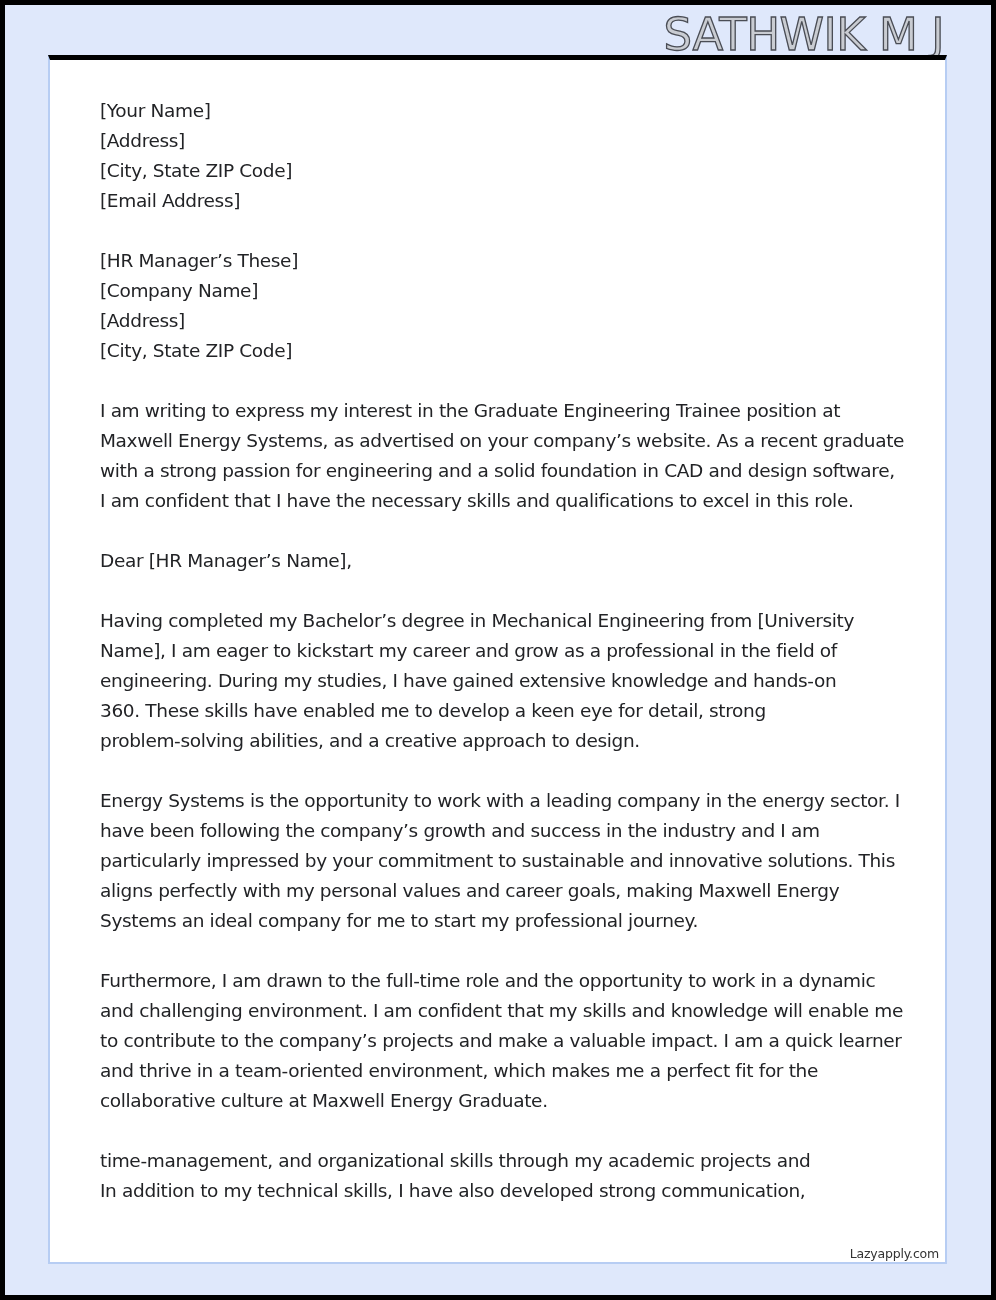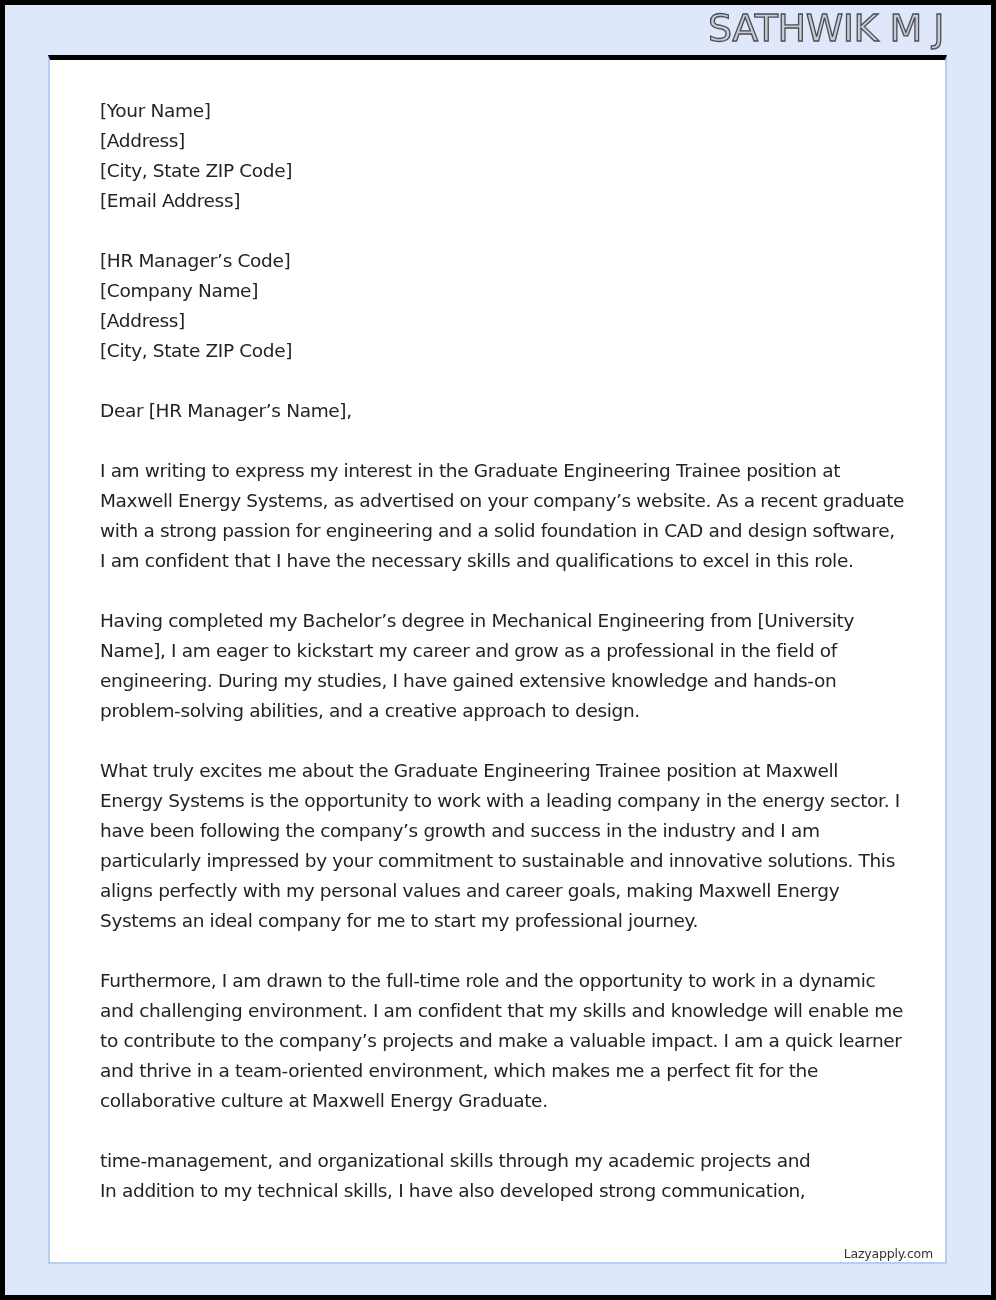--- a/index.html
+++ b/index.html
@@ -19,25 +19,25 @@
       left: 5px;
       top: 5px;
       width: 986px;
       height: 1290px;
       background: #dfe8fb;
       overflow: hidden;
     }
     .name-heading {
       position: absolute;
       right: 47px;
-      top: 0;
+      top: 7px;
       margin: 0;
       font-family: "DejaVu Sans", sans-serif;
       font-weight: normal;
-      font-size: 38px;
+      font-size: 45px;
       line-height: 46px;
       letter-spacing: -0.5px;
       color: #c9ccd2;
       -webkit-text-stroke: 1.3px #4a4d55;
       white-space: nowrap;
     }
     .card {
       position: absolute;
       left: 43px;
       top: 50px;
@@ -63,21 +63,21 @@
     }
     .block {
       margin: 0 0 30px 0;
     }
     .line {
       display: block;
       white-space: nowrap;
     }
     .watermark {
       position: absolute;
-      right: 58px;
+      right: 52px;
       top: 1241px;
       font-size: 12.5px;
       line-height: 16px;
       color: #333;
       letter-spacing: -0.2px;
       z-index: 3;
     }
   </style>
 </head>
 <body>
@@ -91,46 +91,46 @@
   <div class="letter">
 
     <div class="block">
       <span class="line">[Your Name]</span>
       <span class="line">[Address]</span>
       <span class="line">[City, State ZIP Code]</span>
       <span class="line">[Email Address]</span>
     </div>
 
     <div class="block">
-      <span class="line">[HR Manager’s Code]</span>
+      <span class="line">[HR Manager’s These]</span>
       <span class="line">[Company Name]</span>
       <span class="line">[Address]</span>
       <span class="line">[City, State ZIP Code]</span>
-    </div>
-
-    <div class="block">
-      <span class="line">Dear [HR Manager’s Name],</span>
     </div>
 
     <div class="block">
       <span class="line">I am writing to express my interest in the Graduate Engineering Trainee position at</span>
       <span class="line">Maxwell Energy Systems, as advertised on your company’s website. As a recent graduate</span>
       <span class="line">with a strong passion for engineering and a solid foundation in CAD and design software,</span>
       <span class="line">I am confident that I have the necessary skills and qualifications to excel in this role.</span>
     </div>
 
     <div class="block">
+      <span class="line">Dear [HR Manager’s Name],</span>
+    </div>
+
+    <div class="block">
       <span class="line">Having completed my Bachelor’s degree in Mechanical Engineering from [University</span>
       <span class="line">Name], I am eager to kickstart my career and grow as a professional in the field of</span>
       <span class="line">engineering. During my studies, I have gained extensive knowledge and hands-on</span>
+      <span class="line">360. These skills have enabled me to develop a keen eye for detail, strong</span>
       <span class="line">problem-solving abilities, and a creative approach to design.</span>
     </div>
 
     <div class="block">
-      <span class="line">What truly excites me about the Graduate Engineering Trainee position at Maxwell</span>
       <span class="line">Energy Systems is the opportunity to work with a leading company in the energy sector. I</span>
       <span class="line">have been following the company’s growth and success in the industry and I am</span>
       <span class="line">particularly impressed by your commitment to sustainable and innovative solutions. This</span>
       <span class="line">aligns perfectly with my personal values and career goals, making Maxwell Energy</span>
       <span class="line">Systems an ideal company for me to start my professional journey.</span>
     </div>
 
     <div class="block">
       <span class="line">Furthermore, I am drawn to the full-time role and the opportunity to work in a dynamic</span>
       <span class="line">and challenging environment. I am confident that my skills and knowledge will enable me</span>

